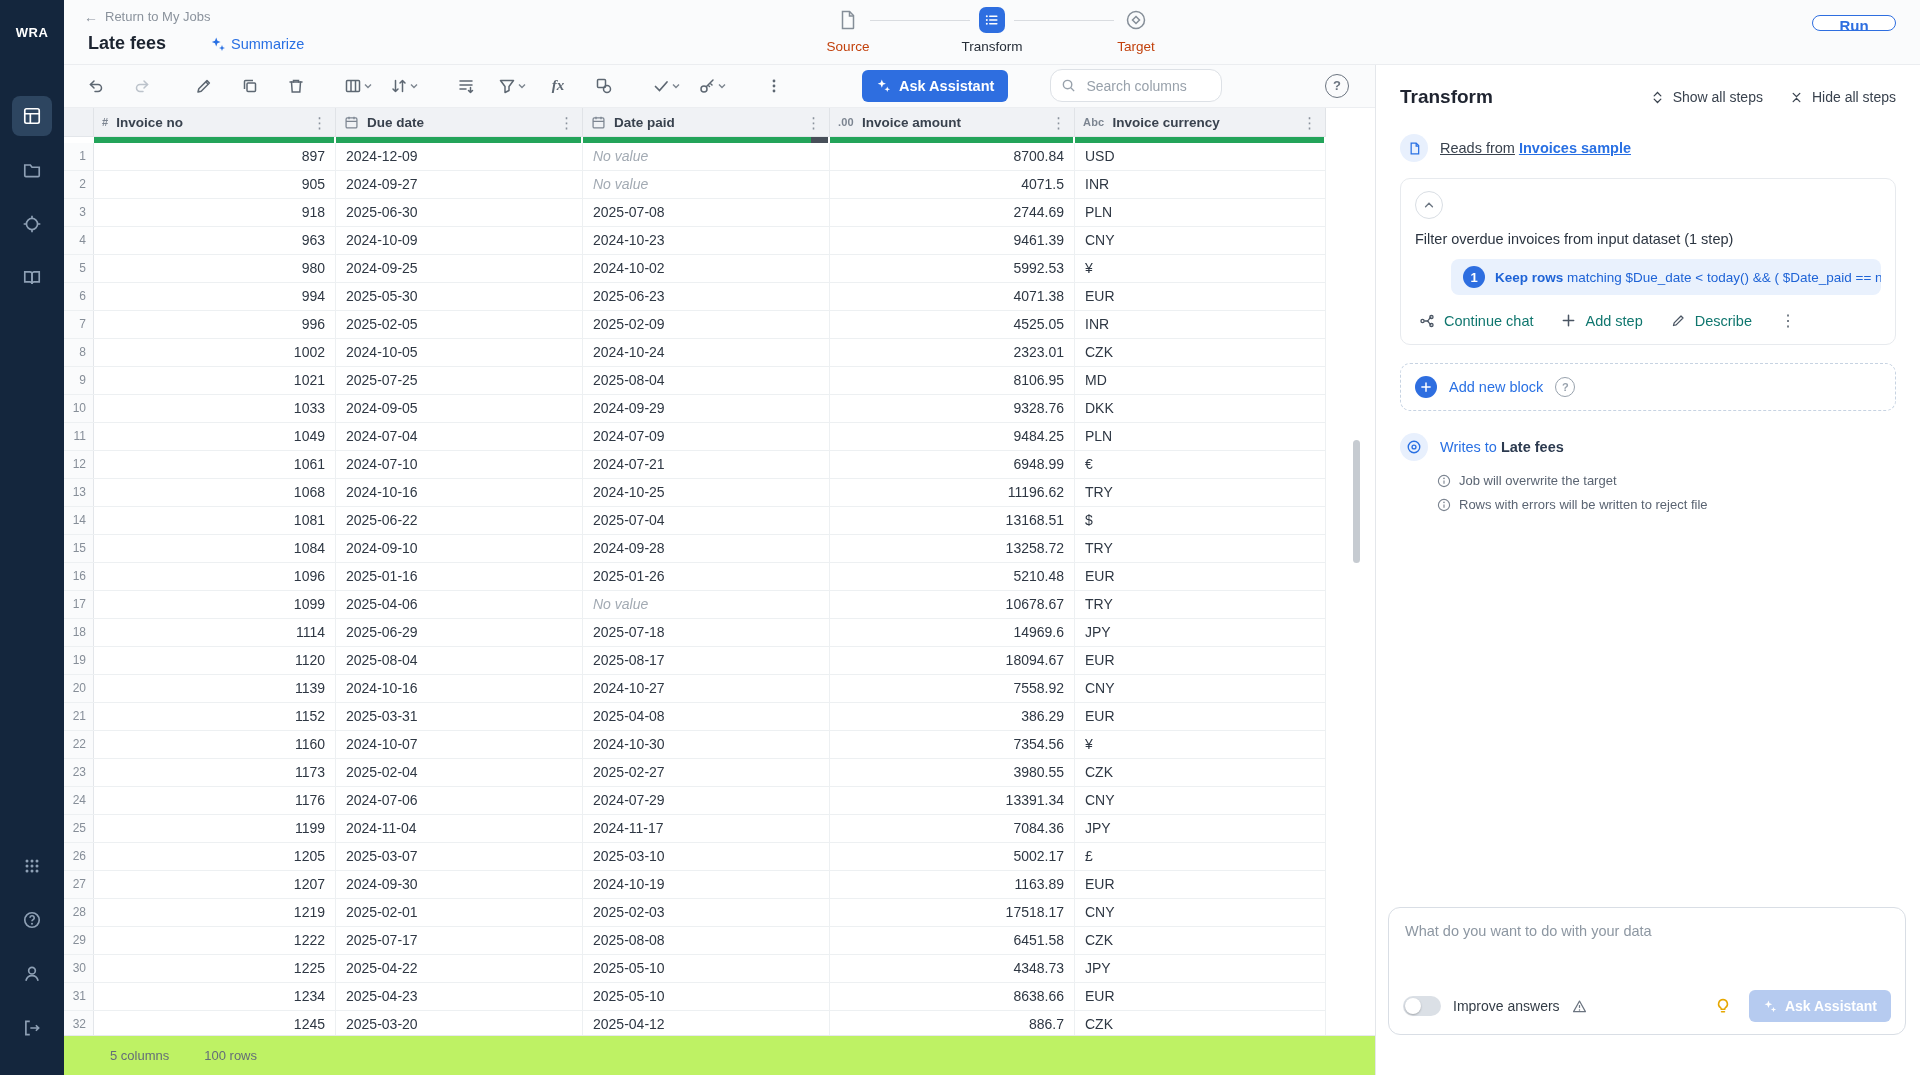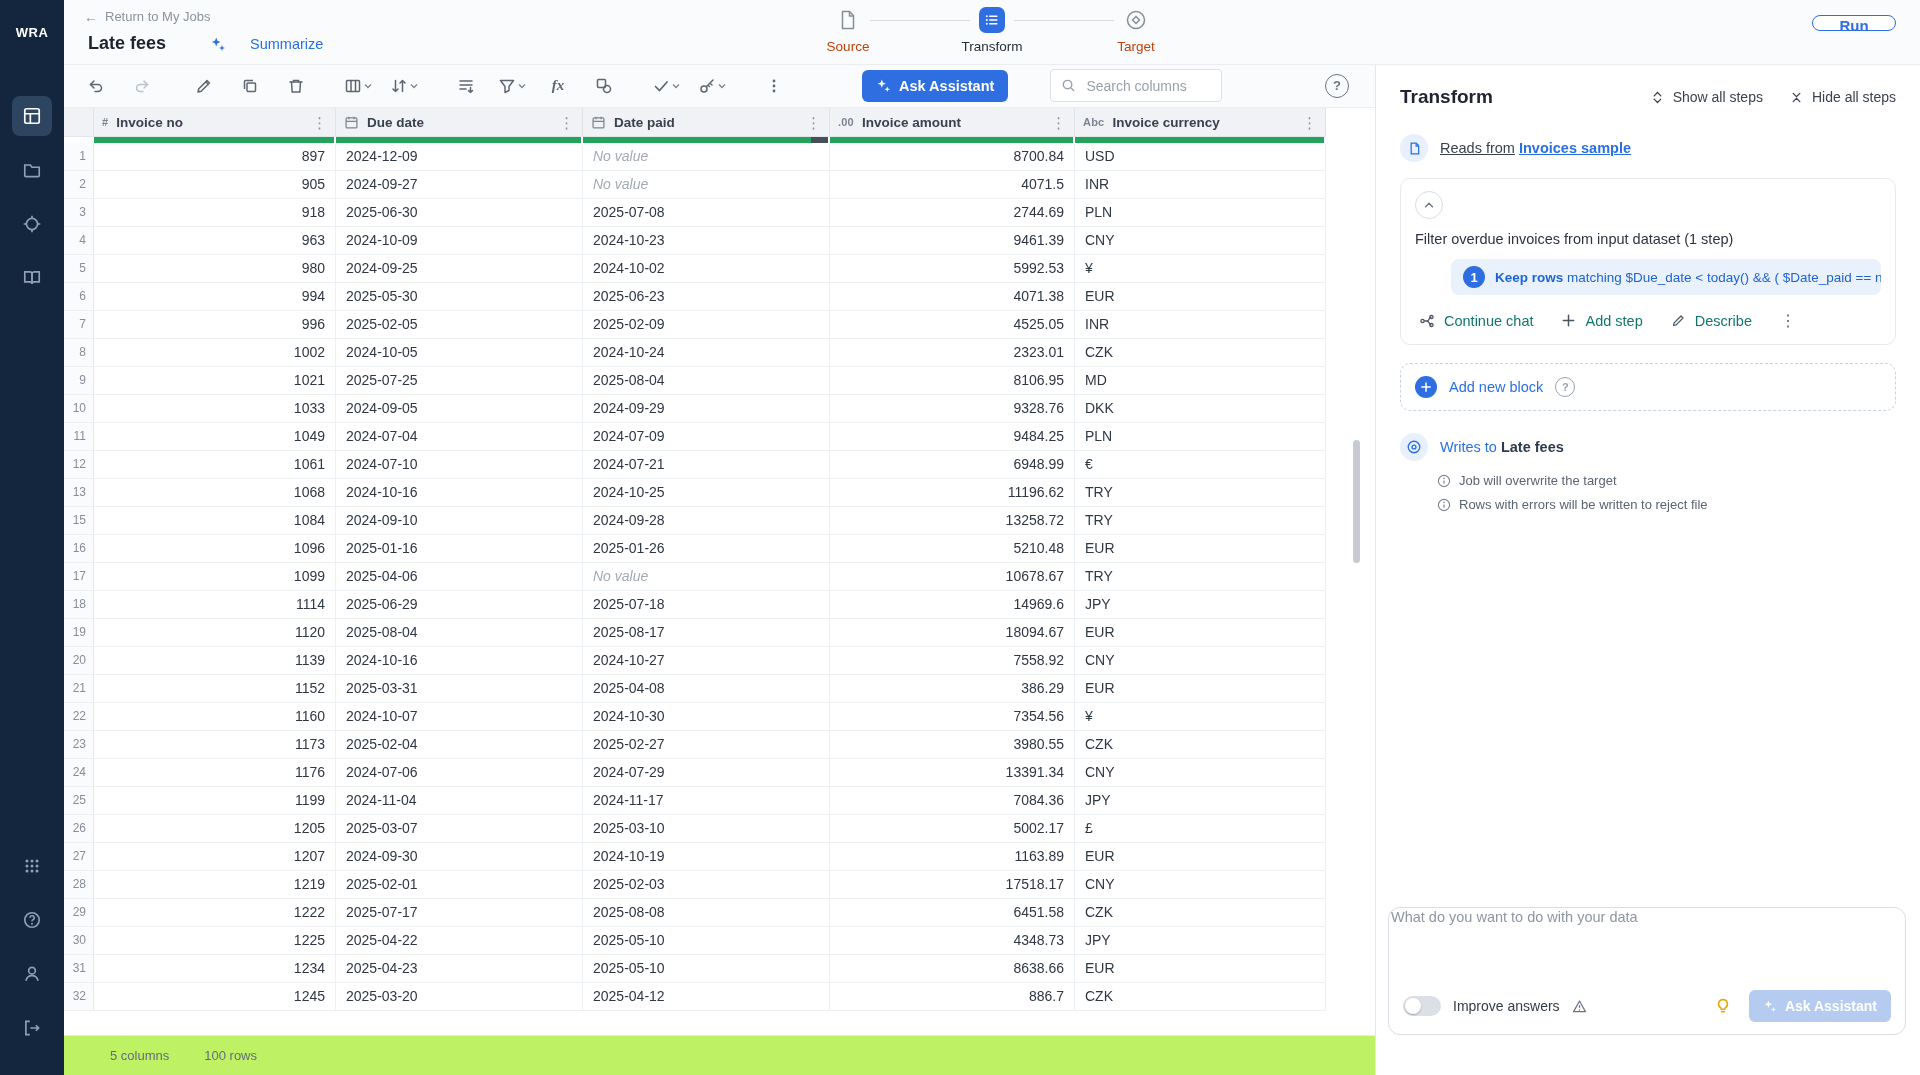--- a/index.html
+++ b/index.html
@@ -14,42 +14,42 @@
   .side-btn.active{background:#2d4560;color:#fff;}
   .side-spacer{flex:1;}
 
   
   .main{position:absolute;left:64px;top:0;right:0;bottom:0;}
   .topbar{position:absolute;left:0;top:0;right:0;height:64px;background:#fafbfc;border-bottom:1px solid #ebedf0;z-index:5;}
   .return-link{position:absolute;left:20px;top:9px;display:flex;gap:7px;align-items:center;color:#8a929c;font-size:13px;}
   .back-arrow{font-size:14px;line-height:1;}
   .title-row{position:absolute;left:24px;top:33px;display:flex;align-items:center;gap:44px;}
   .page-title{font-size:18px;font-weight:700;color:#1c2430;}
-  .summarize{display:flex;gap:24px;align-items:center;color:#2970e3;font-size:14.5px;font-weight:500;}
+  .summarize{display:flex;gap:5px;align-items:center;color:#2970e3;font-size:14.5px;font-weight:500;}
 
   .stepper{position:absolute;left:50%;transform:translateX(-50%);top:7px;display:flex;}
   .step{width:144px;display:flex;flex-direction:column;align-items:center;position:relative;}
   .step:not(:last-child)::after{content:"";position:absolute;top:13px;left:calc(50% + 22px);width:100px;height:1px;background:#d9dce0;}
   .step-iconbox{width:26px;height:26px;display:flex;align-items:center;justify-content:center;}
   .step-iconbox.blue{background:#2e6ee0;border-radius:7px;}
   .step-label{margin-top:6px;font-size:13.5px;color:#c2410c;}
   .step.active .step-label{color:#262e38;}
   .run-btn{position:absolute;right:24px;top:15px;width:84px;height:16px;border-radius:17px;border:1.5px solid #2e6ee0;background:#fff;color:#2e6ee0;font-size:15px;font-weight:600;font-family:inherit;}
 
   
   .content{position:absolute;top:64px;left:0;right:545px;bottom:0;background:#fff;}
   .toolbar{position:absolute;top:0;left:0;right:0;height:44px;background:#fafbfc;border-bottom:1px solid #eceef1;display:flex;align-items:center;padding:0 26px 0 14px;box-sizing:border-box;}
   .tbtn{height:32px;min-width:32px;display:flex;align-items:center;justify-content:center;color:#5d6772;border-radius:6px;padding:0 2px;}
   .tbtn.disabled{color:#bcc3cb;}
   .tsep{width:10px;}
   .tsep.big{width:26px;}
   .chev{margin-left:1px;color:#7c858f;}
   .fx{font-size:15px;font-style:italic;font-weight:600;color:#5d6772;font-family:"Liberation Serif",serif;}
   .ask-btn{margin-left:70px;height:32px;padding:0 14px;background:#2e6ee0;color:#fff;border:none;border-radius:6px;font-size:14.5px;font-weight:600;display:flex;align-items:center;gap:8px;font-family:inherit;}
-  .search-box{margin-left:42px;width:172px;height:33px;border:1px solid #dde1e6;border-radius:4px;background:#fff;display:flex;align-items:center;gap:8px;padding:0 10px;box-sizing:border-box;color:#98a1ab;}
+  .search-box{margin-left:42px;width:172px;height:33px;border:1px solid #dde1e6;border-radius:12px;background:#fff;display:flex;align-items:center;gap:8px;padding:0 10px;box-sizing:border-box;color:#98a1ab;}
   .search-box input{border:none;outline:none;background:transparent;width:100%;font-size:14px;color:#333;font-family:inherit;}
   .search-box input::placeholder{color:#98a1ab;}
   .help-btn{margin-left:auto;width:22px;height:22px;border-radius:50%;border:1.6px solid #6b7480;color:#6b7480;font-size:13px;font-weight:700;display:flex;align-items:center;justify-content:center;}
 
   .grid-wrap{position:absolute;top:44px;left:0;right:0;bottom:40px;overflow:hidden;background:#fff;}
   .grid{width:1262px;}
   .c0{width:30px;}.c1{width:242px;}.c2{width:247px;}.c3{width:247px;}.c4{width:245px;}.c5{width:251px;}
   .g-header{display:flex;height:28px;background:#f0f2f5;border-bottom:1px solid #e3e6ea;}
   .g-h{display:flex;align-items:center;gap:8px;padding:0 8px;border-right:1px solid #e0e3e7;box-sizing:border-box;}
   .ticon-text{font-size:11px;font-weight:700;color:#7c8591;letter-spacing:.2px;white-space:nowrap;}
@@ -90,21 +90,21 @@
   .kebab-a{color:#5d6772;font-size:16px;}
   .add-block{border:1.5px dashed #c7d3e2;border-radius:10px;height:46px;display:flex;align-items:center;gap:12px;padding:0 14px;margin-bottom:22px;}
   .plus-circle{flex:none;width:22px;height:22px;border-radius:50%;background:#2e6ee0;color:#fff;display:flex;align-items:center;justify-content:center;}
   .add-label{color:#2970e3;font-size:14.5px;font-weight:500;}
   .q-circle{width:18px;height:18px;border-radius:50%;border:1.4px solid #98a2ad;color:#98a2ad;font-size:11px;font-weight:700;display:flex;align-items:center;justify-content:center;}
   .writes-row{display:flex;gap:12px;align-items:center;margin-bottom:12px;font-size:14.5px;margin-top:8px;}
   .writes-to{color:#2970e3;}
   .writes-target{color:#2c3a4f;font-weight:700;margin-left:4px;}
   .note{display:flex;gap:8px;align-items:center;color:#5a6472;font-size:13px;margin:0 0 9px 37px;}
   .note svg{flex:none;}
-  .chat-box{position:absolute;left:12px;right:14px;bottom:40px;height:128px;border:1px solid #d9dee5;border-radius:12px;background:#fff;box-sizing:border-box;}
+  .chat-box{position:absolute;left:12px;right:14px;bottom:40px;height:128px;border:1px solid #d9dee5;border-radius:12px;background:#fff;padding:14px;box-sizing:border-box;}
   .chat-box input{border:none;outline:none;width:100%;font-size:14.5px;color:#333;background:transparent;font-family:inherit;}
   .chat-box input::placeholder{color:#8d97a2;}
   .chat-controls{position:absolute;left:14px;right:14px;bottom:12px;display:flex;align-items:center;gap:12px;}
   .toggle{flex:none;width:38px;height:20px;border-radius:10px;background:#dbe0e6;position:relative;}
   .knob{position:absolute;left:2px;top:2px;width:16px;height:16px;border-radius:50%;background:#fff;box-shadow:0 1px 2px rgba(0,0,0,.25);}
   .improve{font-size:14px;color:#333c46;}
   .warn{color:#6b7480;display:flex;}
   .bulb-btn{margin-left:auto;width:28px;height:28px;display:flex;align-items:center;justify-content:center;color:#e6a700;}
   .ask-disabled{height:32px;padding:0 14px;border:none;border-radius:6px;background:#b6cbf0;color:#fff;font-size:14px;font-weight:600;display:flex;align-items:center;gap:8px;font-family:inherit;}
 </style>
@@ -565,20 +565,28 @@
               </div>
               <div class="g-row" data-interactable="false">
                 <div class="g-c c0 right" data-interactable="false">13</div>
                 <div class="g-c c1 right" data-interactable="true">1068</div>
                 <div class="g-c c2" data-interactable="true">2024-10-16</div>
                 <div class="g-c c3" data-interactable="true">2024-10-25</div>
                 <div class="g-c c4 right" data-interactable="true">11196.62</div>
                 <div class="g-c c5" data-interactable="true">TRY</div>
               </div>
               <div class="g-row" data-interactable="false">
+                <div class="g-c c0 right" data-interactable="false">14</div>
+                <div class="g-c c1 right" data-interactable="true">1081</div>
+                <div class="g-c c2" data-interactable="true">2025-06-22</div>
+                <div class="g-c c3" data-interactable="true">2025-07-04</div>
+                <div class="g-c c4 right" data-interactable="true">13168.51</div>
+                <div class="g-c c5" data-interactable="true">$</div>
+              </div>
+              <div class="g-row" data-interactable="false">
                 <div class="g-c c0 right" data-interactable="false">15</div>
                 <div class="g-c c1 right" data-interactable="true">1084</div>
                 <div class="g-c c2" data-interactable="true">2024-09-10</div>
                 <div class="g-c c3" data-interactable="true">2024-09-28</div>
                 <div class="g-c c4 right" data-interactable="true">13258.72</div>
                 <div class="g-c c5" data-interactable="true">TRY</div>
               </div>
               <div class="g-row" data-interactable="false">
                 <div class="g-c c0 right" data-interactable="false">16</div>
                 <div class="g-c c1 right" data-interactable="true">1096</div>

